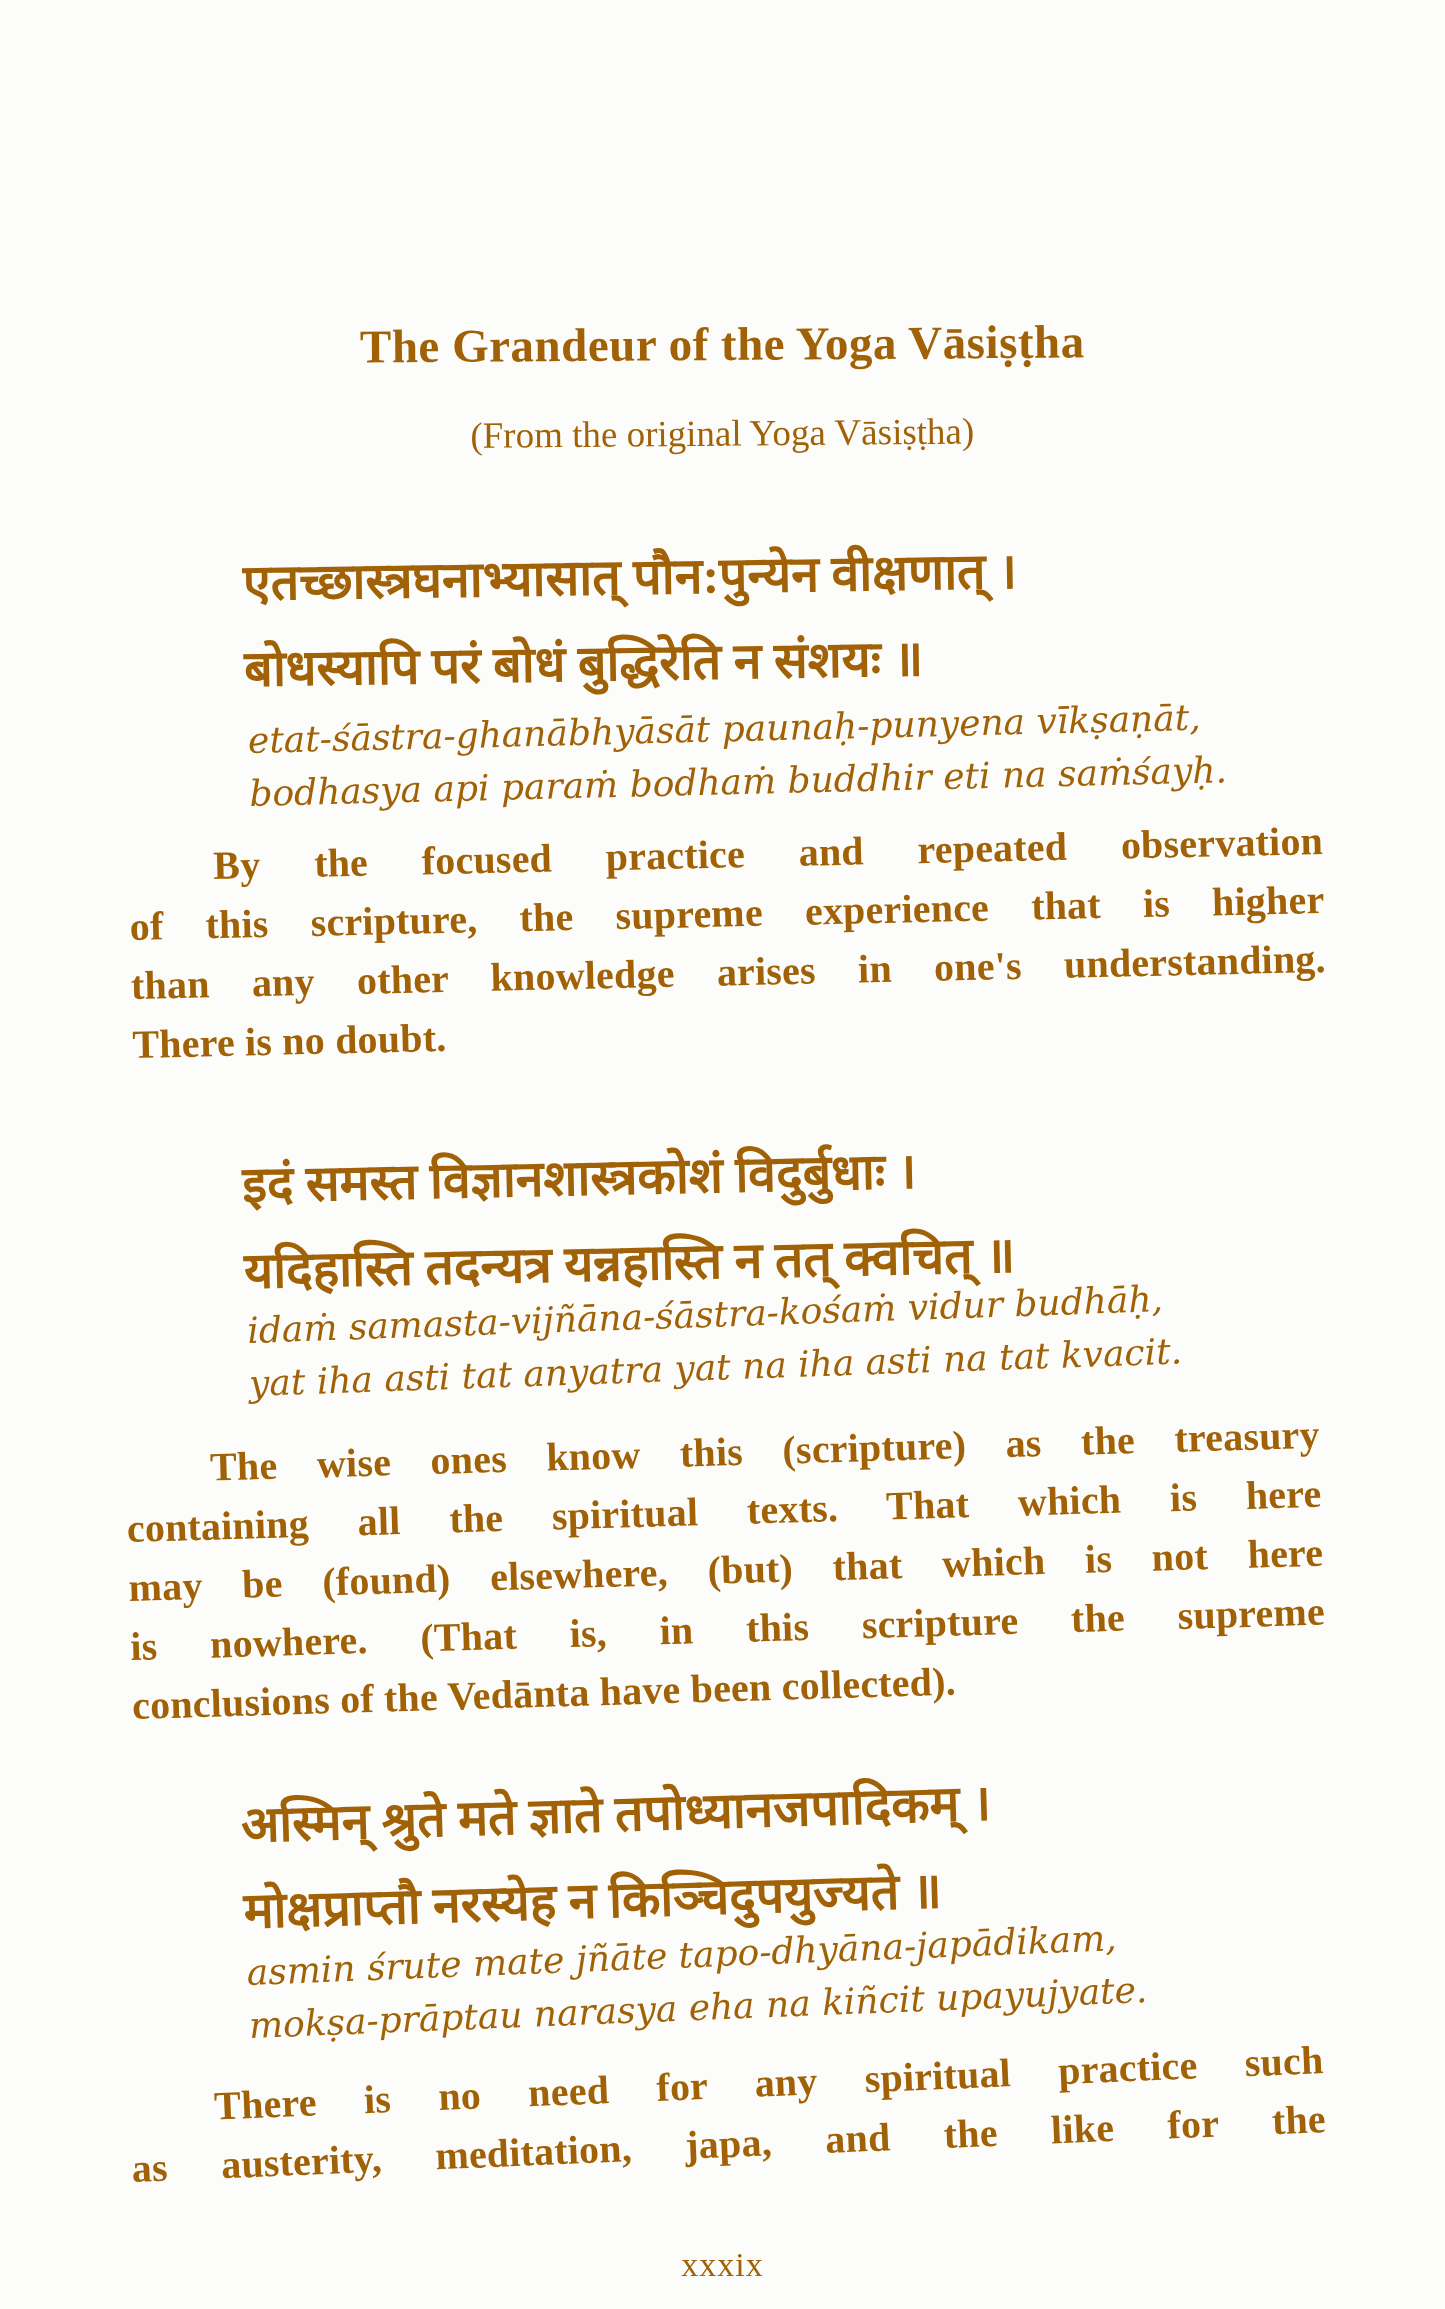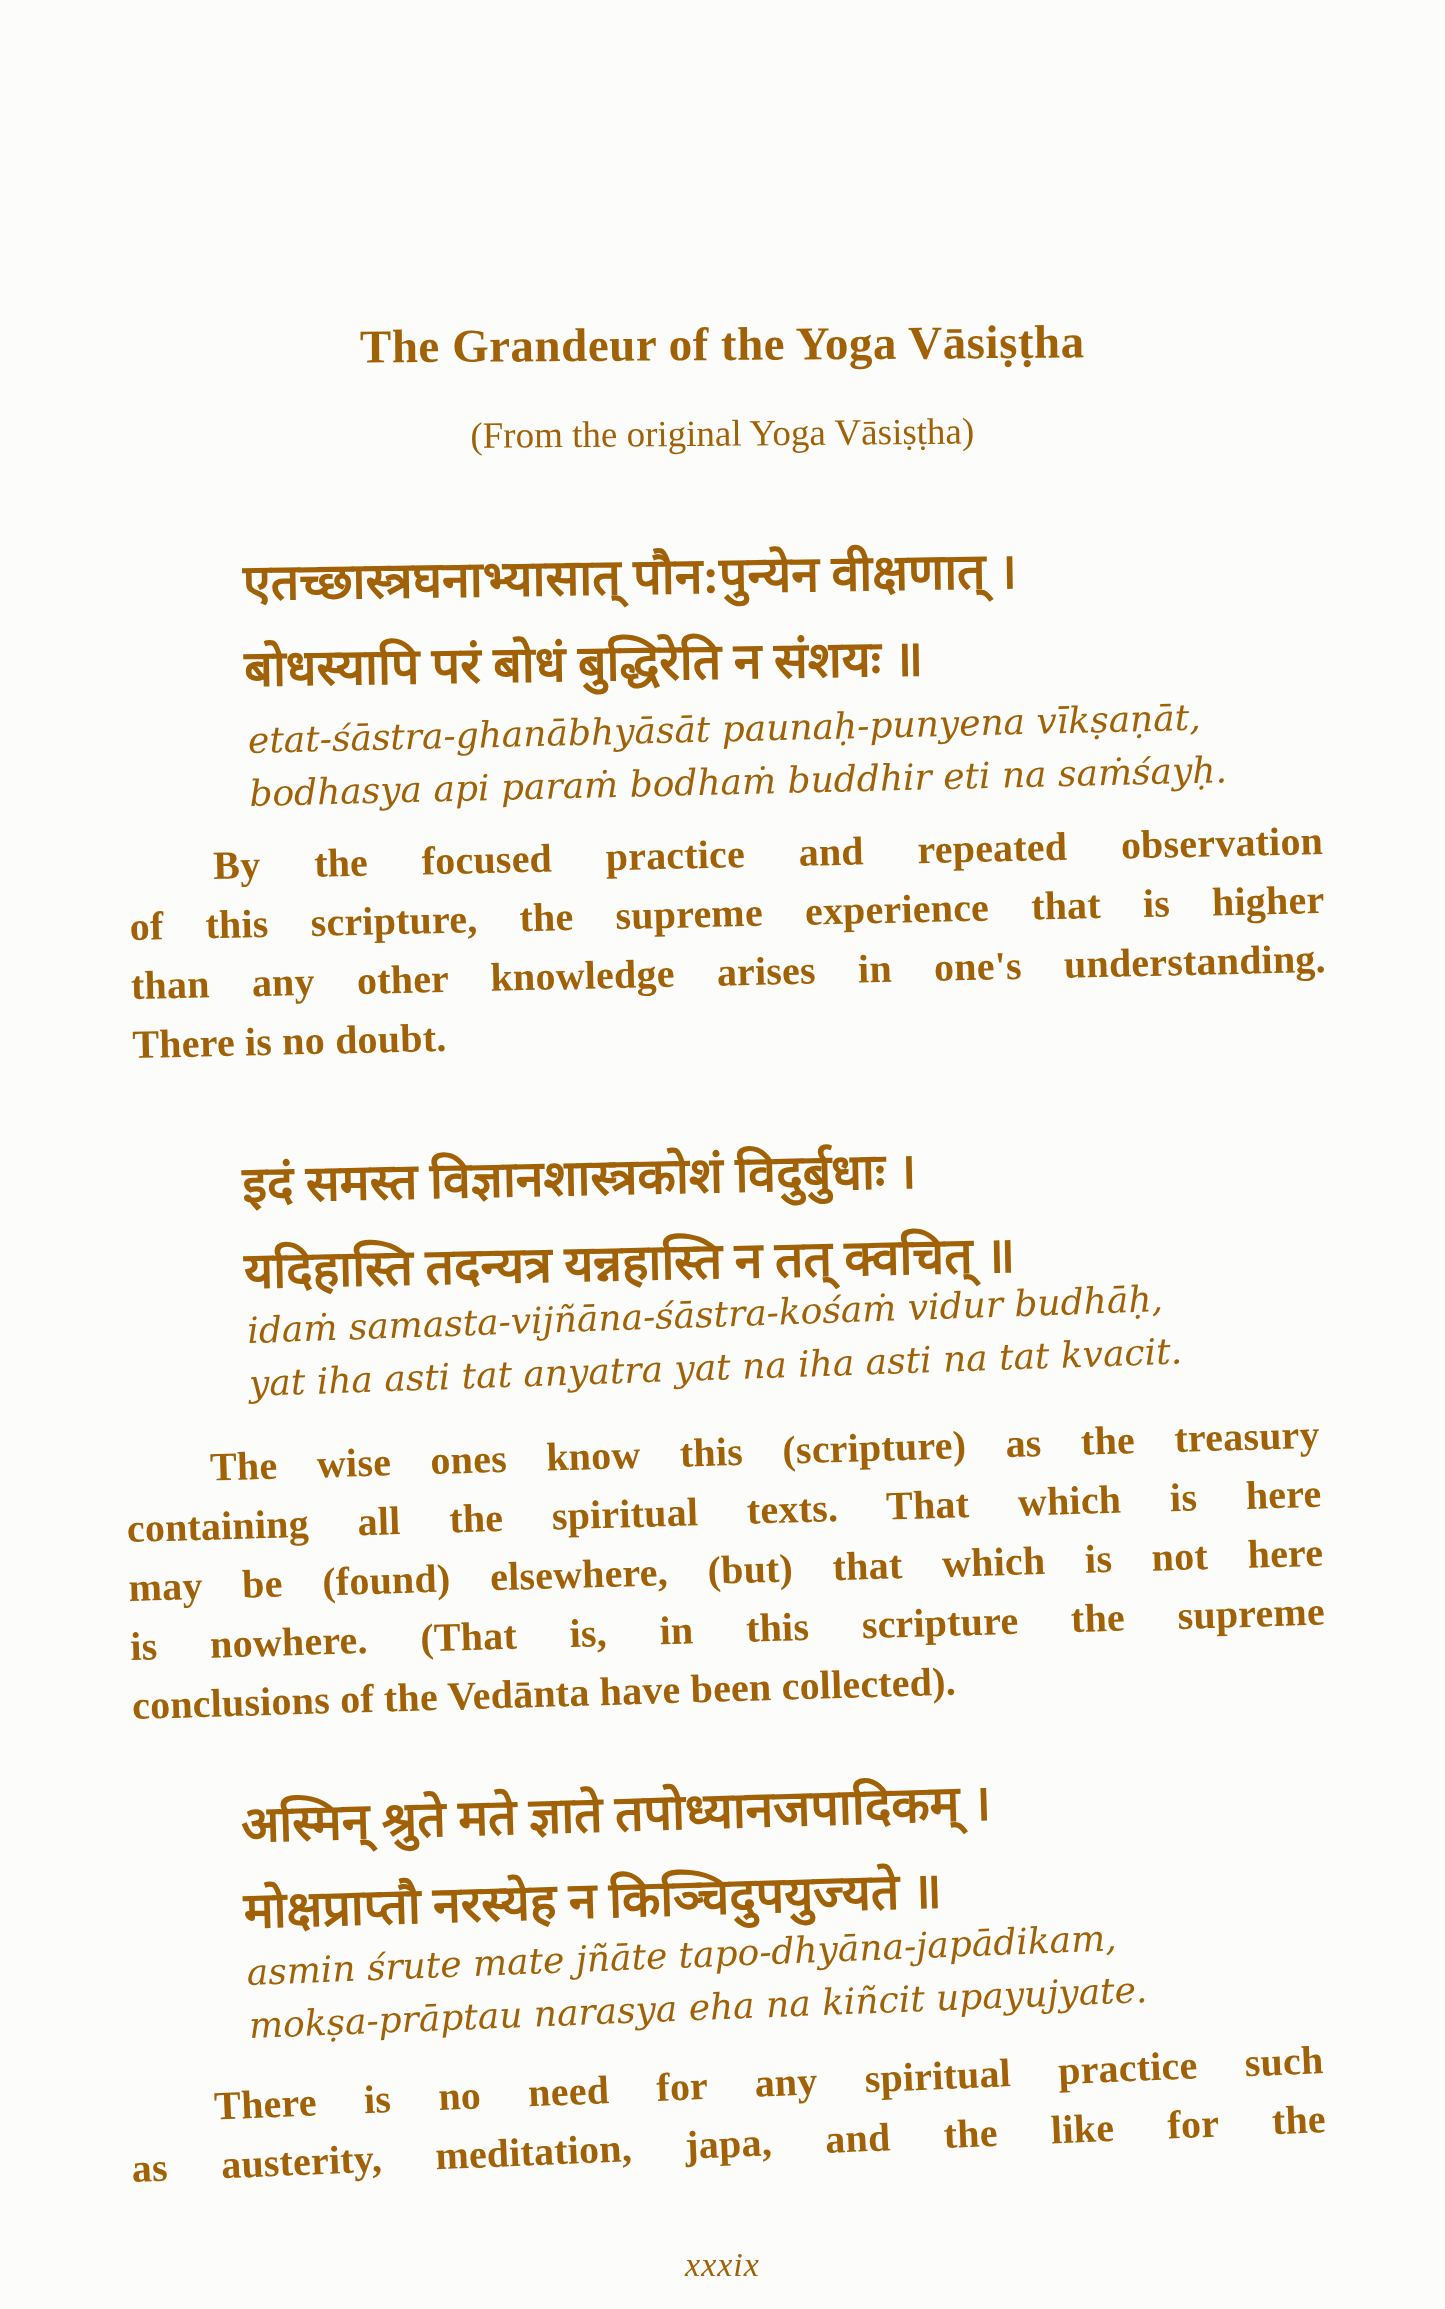--- a/index.html
+++ b/index.html
@@ -67,21 +67,20 @@
 
   .para-line { text-align: justify; text-align-last: justify; }
   .para-line.first { text-indent: 85px; }
   .para-line.short-last { text-align-last: left; }
 
   .page-number {
     top: 2246px; left: 0; width: 1445px;
     text-align: center;
     font-size: 34px;
     letter-spacing: 1px;
-    font-style: italic;
   }
 </style>
 </head>
 <body>
 
 <div class="page">
 
   <div class="block title">The Grandeur of the Yoga Vāsiṣṭha</div>
   <div class="block subtitle">(From the original Yoga Vāsiṣṭha)</div>
 

